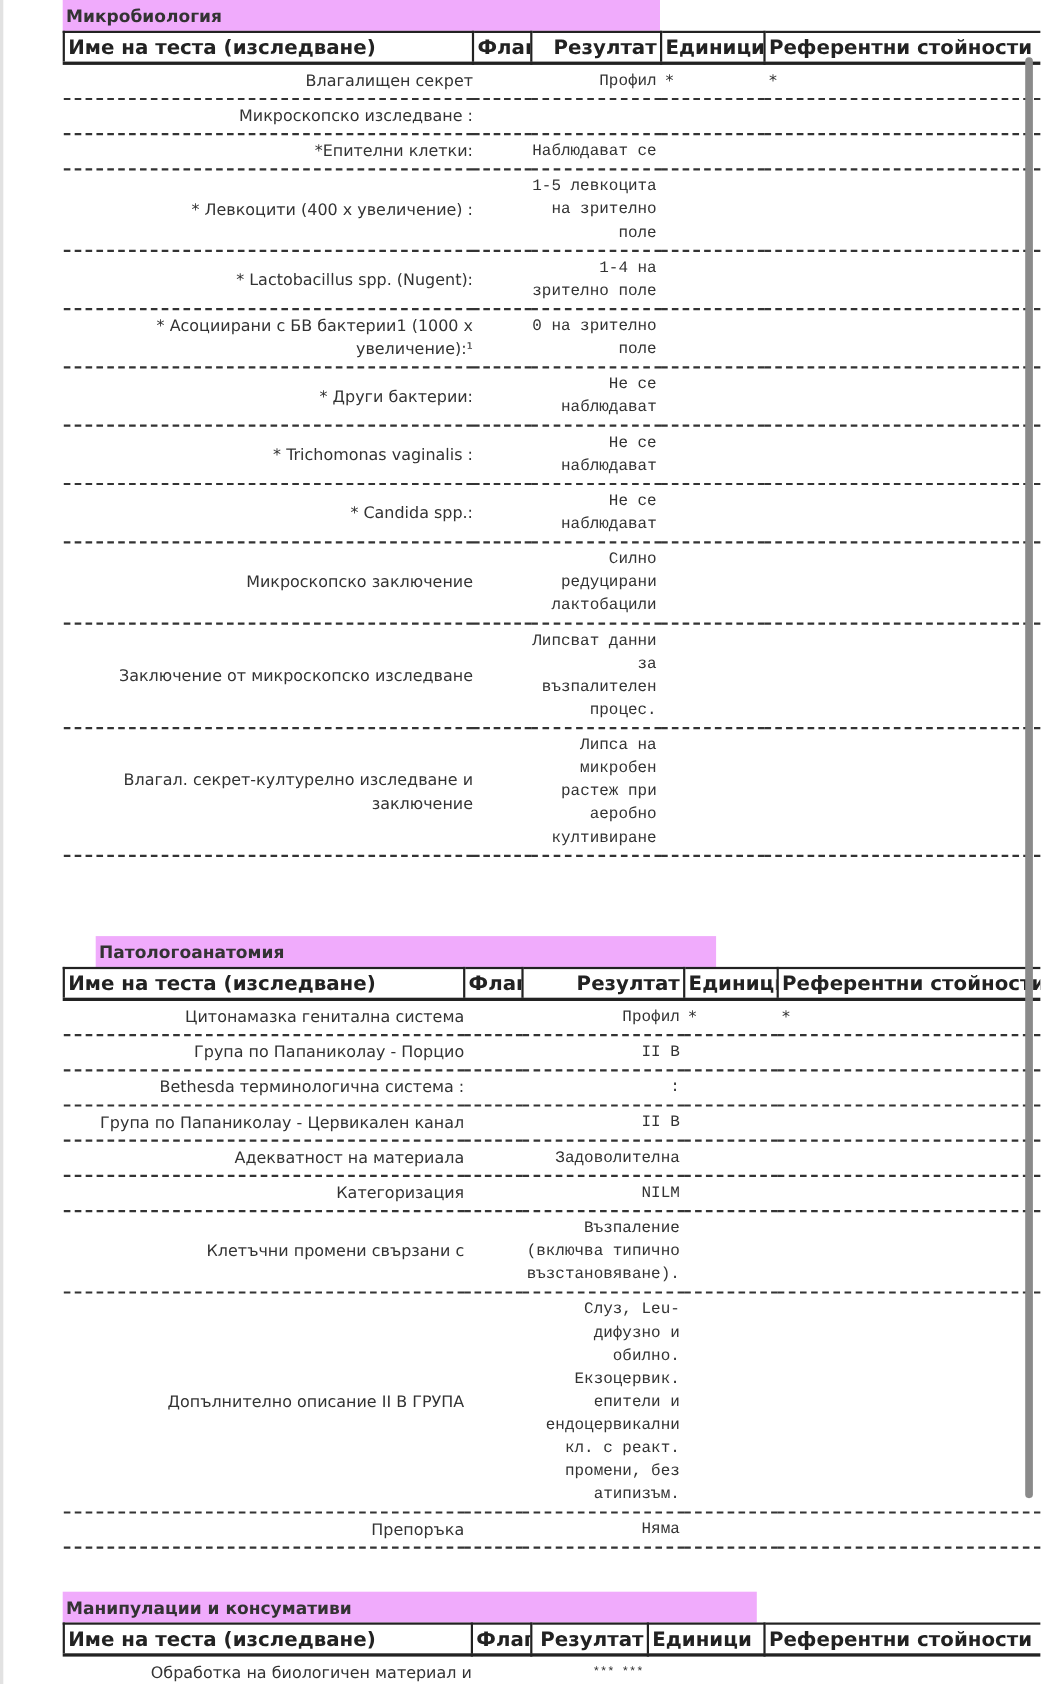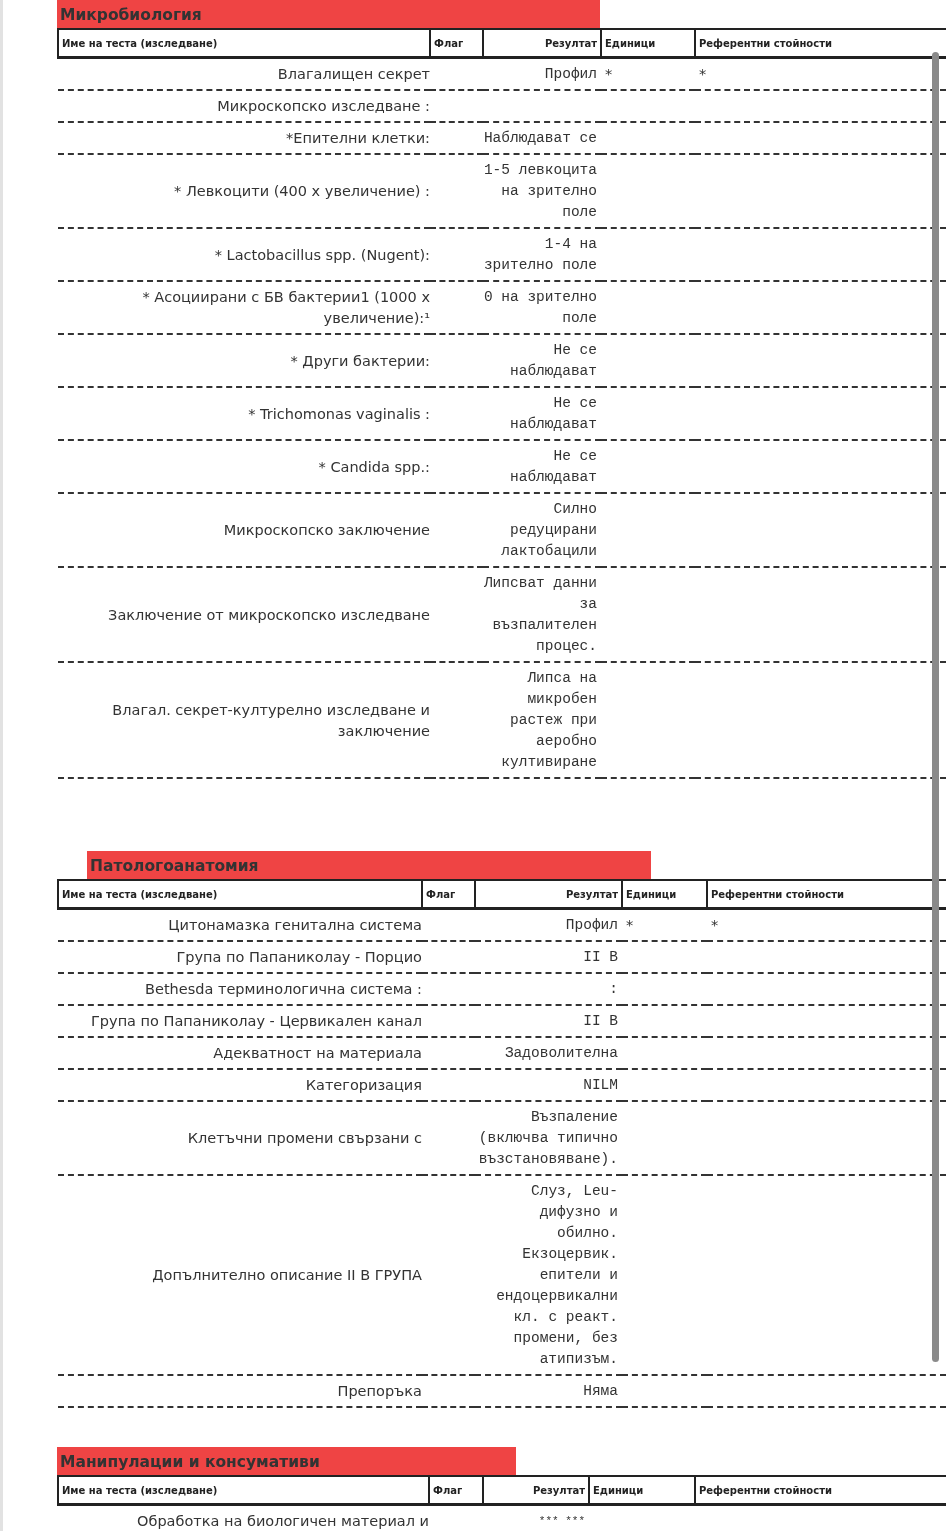--- a/index.html
+++ b/index.html
@@ -5,26 +5,26 @@
   html, body { margin:0; padding:0; background:#fff; }
   body {
     width:946px; height:1531px; overflow:hidden; position:relative;
     font-family:"DejaVu Sans", "Liberation Sans", sans-serif;
     color:#333; font-size:14.5px;
   }
   .left-strip { position:absolute; left:0; top:0; width:3px; height:1531px; background:#e2e2e2; }
   .scrollbar { position:absolute; left:932px; top:52px; width:7px; height:1310px; background:#8a8a8a; border-radius:4px; }
   .section { position:absolute; left:57px; right:0; }
   .sec-title {
-    background:#ef4444; color:#333; font-weight:bold; font-size:15.5px;
+    background:#f0abfc; color:#333; font-weight:bold; font-size:15.5px;
     height:28px; line-height:30px; padding-left:3px; box-sizing:border-box;
   }
   table { border-collapse:collapse; table-layout:fixed; width:889px; }
   th {
-    border:2px solid #222; font-weight:bold; font-size:10px; color:#222;
+    border:2px solid #222; font-weight:bold; font-size:18px; color:#222;
     height:26px; padding:0 3px; text-align:left; white-space:nowrap; overflow:hidden;
   }
   th.res { text-align:right; }
   th.last { border-right:none; }
   tr.hdr { border-bottom:3px solid #222; }
   td { padding:0; vertical-align:middle; line-height:21px; }
   tr.row td { border-bottom:2px dashed #333; }
   td.name { padding:5px 0 4px 3px;text-align:right; }
   td.name.ind { padding-left:27px; }
   td.res { text-align:right; padding:5px 4px 4px 0;font-family:Liberation Mono, monospace; }
@@ -221,21 +221,21 @@
           <td></td>
           <td class="res">Няма</td>
           <td></td>
           <td></td>
         </tr>
   </tbody>
     </table>
 </div>
 
 <div class="section" style="top:1447px;">
-  <div class="sec-title" style="width:459px;">Манипулации и консумативи</div>
+  <div class="sec-title" style="width:631px;">Манипулации и консумативи</div>
   <table>
     <colgroup>
         <col style="width:371px">
         <col style="width:54px">
         <col style="width:106px">
         <col style="width:106px">
         <col>
       </colgroup>
     <tbody>
         <tr class="hdr">

